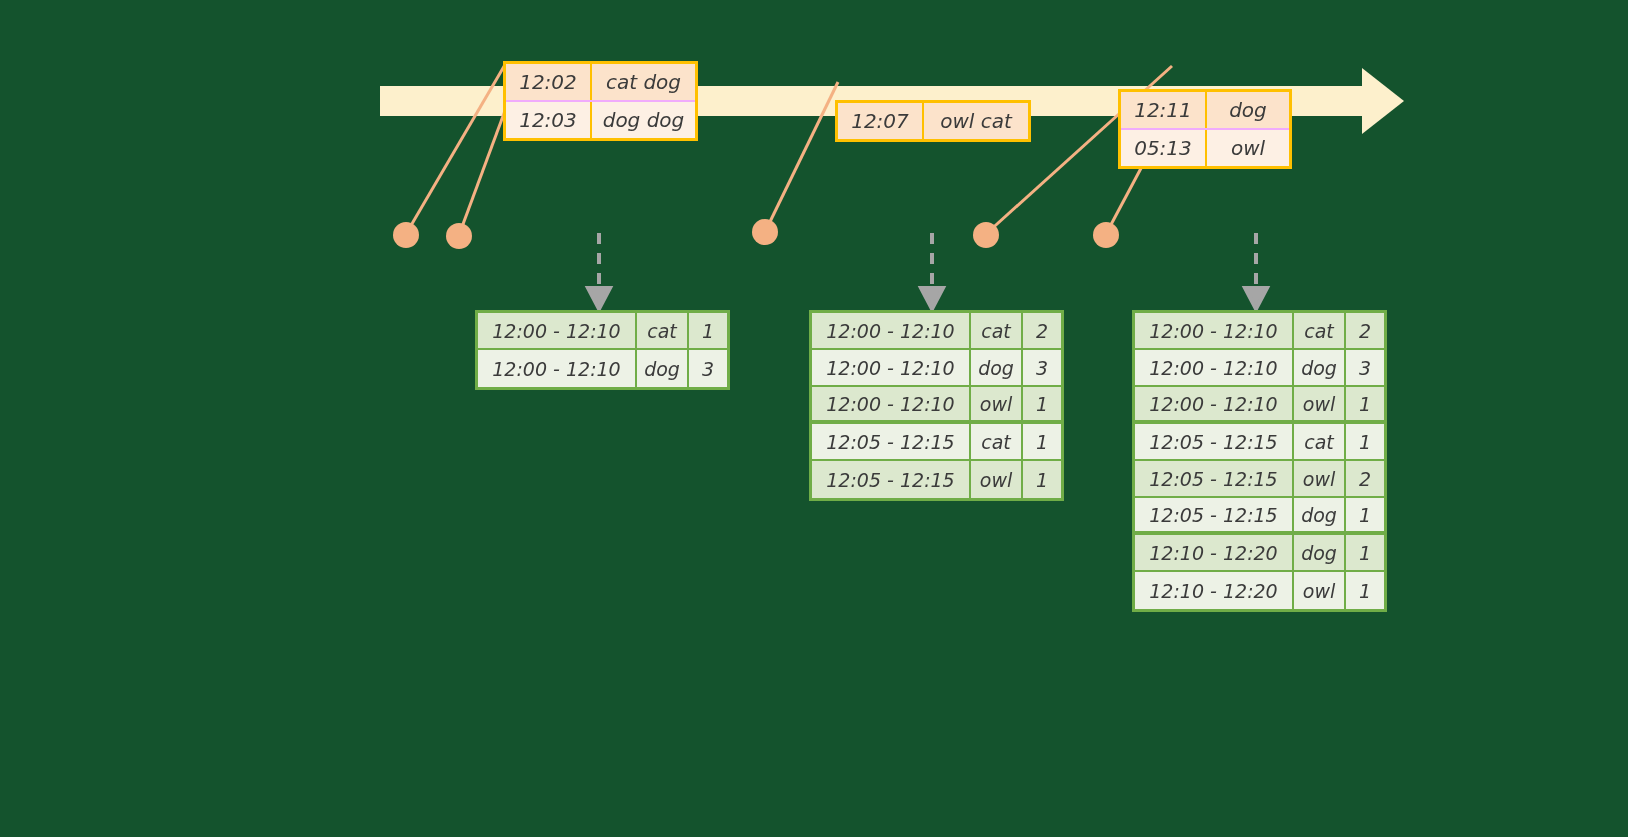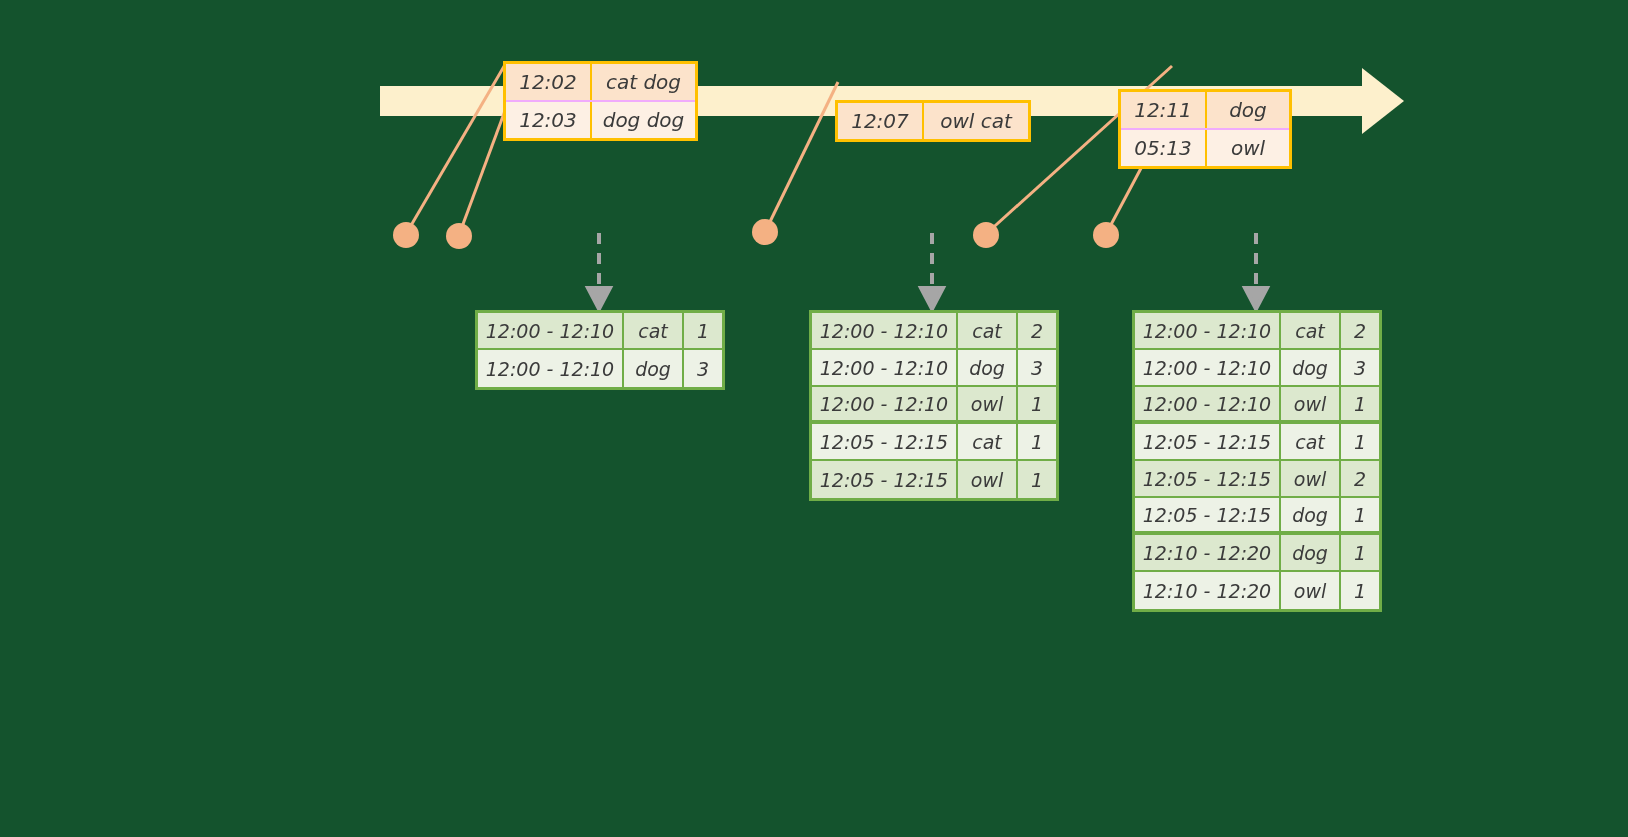--- a/index.html
+++ b/index.html
@@ -80,22 +80,22 @@
     justify-content: center;
     font-size: 19px;
     color: #3b3b3b;
     box-sizing: border-box;
     border-right: 2px solid #70AD47;
     border-bottom: 2px solid #70AD47;
     white-space: nowrap;
   }
   .res-cell:last-child { border-right: none; }
   .res-row:last-child .res-cell { border-bottom: none; }
-  .res-cell.win   { width: 146px; }
-  .res-cell.key   { width: 60px; }
+  .res-cell.win   { width: 159px; }
+  .res-cell.key   { width: 52px; }
   .res-cell.count { width: 38px; }
   .rs-a .res-cell { background: #DCE8CE; }
   .rs-b .res-cell { background: #EDF2E6; }
 
   .group-sep .res-cell { border-bottom: 4px solid #70AD47; }
 </style>
 </head>
 <body>
 
 <div id="canvas">

